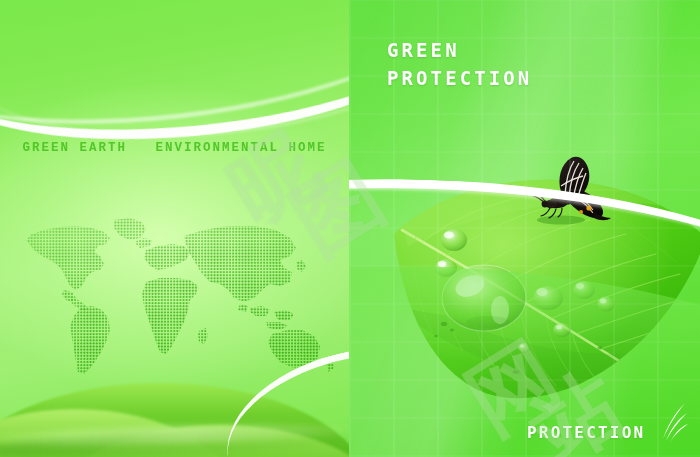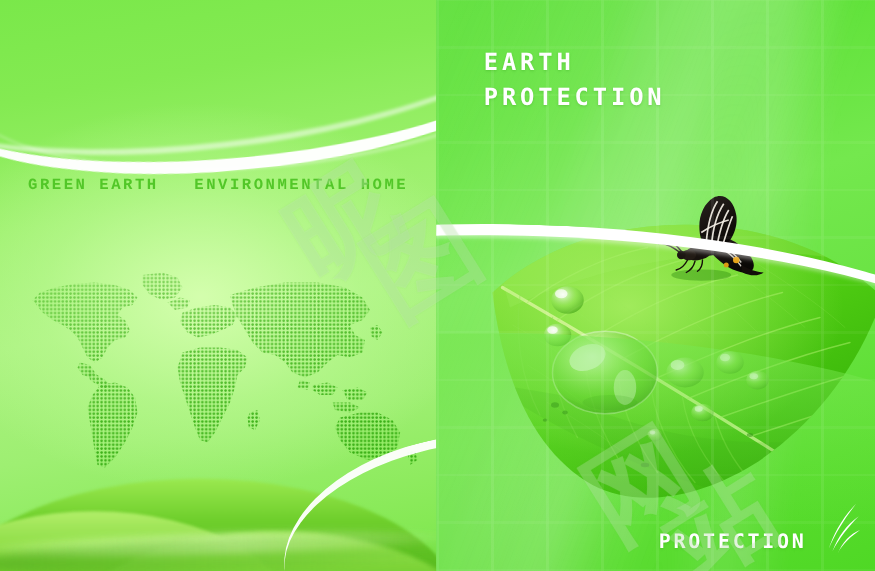--- a/index.html
+++ b/index.html
@@ -290,21 +290,21 @@
     </div>
 
     <div class="left-bottom-slash"></div>
   </div>
 
   <div class="right-panel">
     <div class="rp-glow"></div>
     <div class="rp-sheen"></div>
 
     <div class="green-head">
-      <span>EARTH</span>
+      <span>GREEN</span>
       <span class="l2">PROTECTION</span>
     </div>
 
     <div class="leaf-wrap">
       <svg viewBox="0 0 330 230" xmlns="http://www.w3.org/2000/svg">
         <defs>
           <linearGradient id="leafgrad" x1="0" y1="0" x2="0.7" y2="1">
             <stop offset="0%" stop-color="#86e53a"></stop>
             <stop offset="22%" stop-color="#6ed927"></stop>
             <stop offset="55%" stop-color="#4ecb12"></stop>

